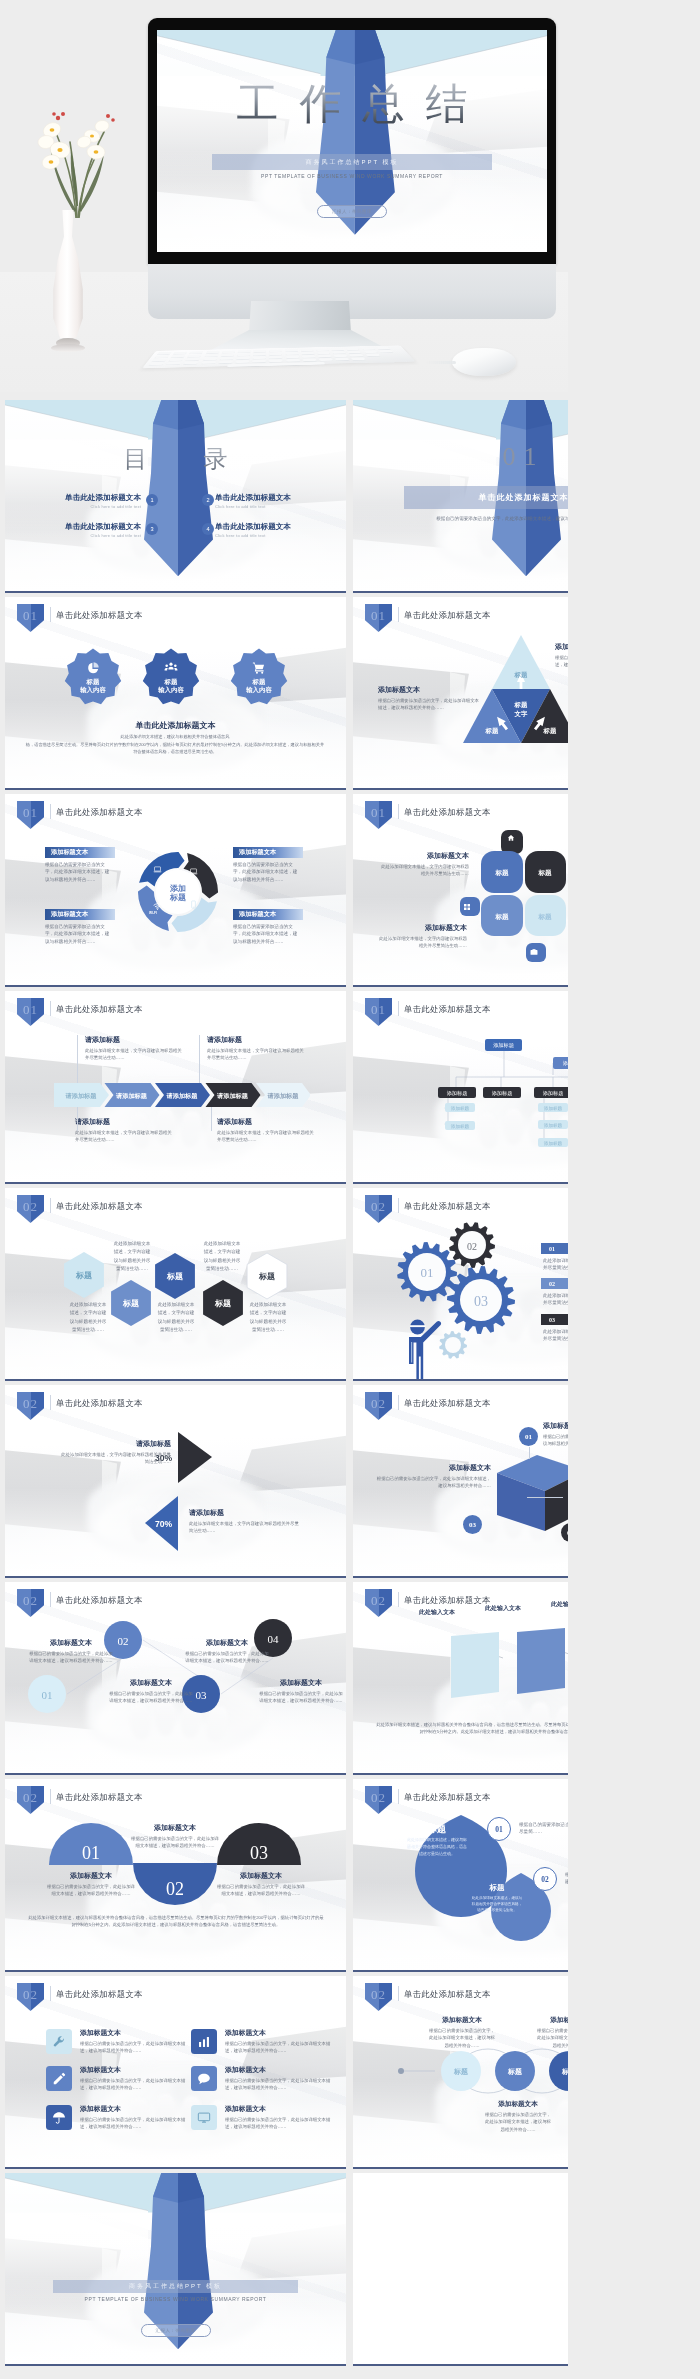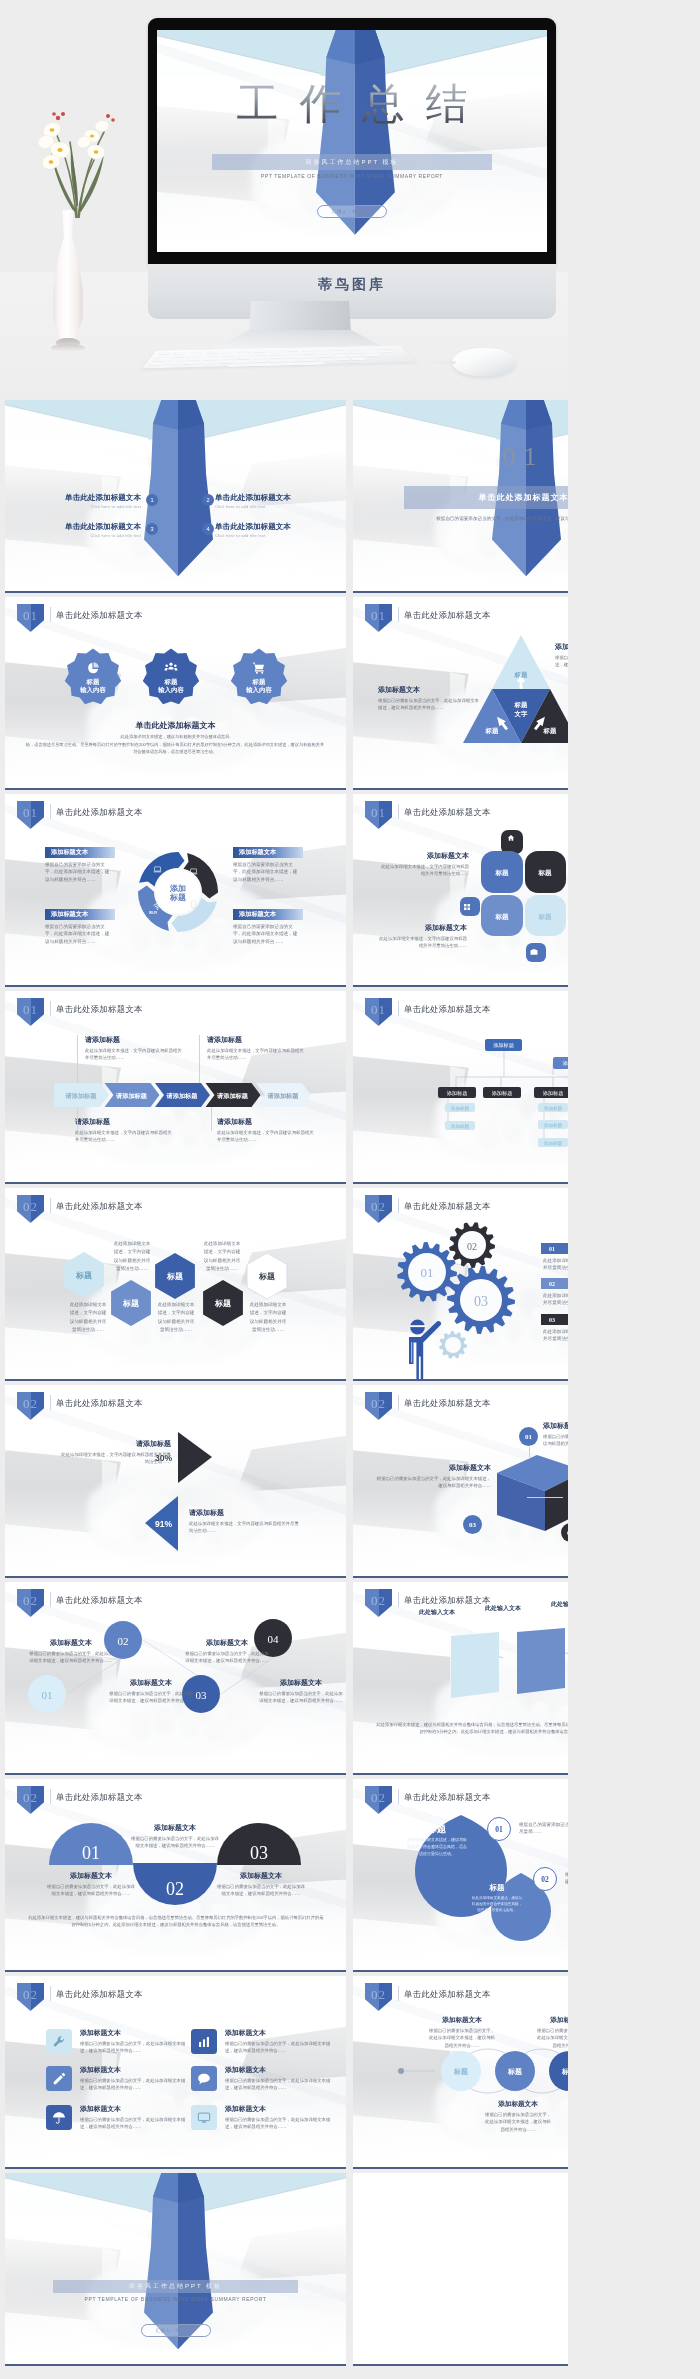--- a/index.html
+++ b/index.html
@@ -295,21 +295,20 @@
             <div class="cv-title">工作总结</div>
             <div class="cv-bar">
               <span>商务风工作总结PPT 模板</span>
             </div>
             <div class="cv-en">PPT TEMPLATE OF BUSINESS WIND WORK SUMMARY REPORT</div>
             <div class="cv-btn">汇报人：蒂鸟图库</div>
           </div>
         </div>
       </div>
       <div class="mon-body"></div>
-      <div class="mon-logo">蒂鸟图库</div>
     </div>
     <div class="mon-neck"></div>
     <div class="mon-foot"></div>
     <div class="kbd">
         <i style="left:4px;top:3px;width:13px;height:4.4px;"></i>
         <i style="left:20.2px;top:3px;width:13px;height:4.4px;"></i>
         <i style="left:36.4px;top:3px;width:13px;height:4.4px;"></i>
         <i style="left:52.599999999999994px;top:3px;width:13px;height:4.4px;"></i>
         <i style="left:68.8px;top:3px;width:13px;height:4.4px;"></i>
         <i style="left:85px;top:3px;width:13px;height:4.4px;"></i>
@@ -437,20 +436,21 @@
           </div>
           <div class="tie">
             <svg viewBox="0 0 341 193" preserveAspectRatio="none">
               <path d="M157 -2 L148 24 L146 74 L139 141 L173 178 L173 -2 Z" fill="#6f90cb"></path>
               <path d="M190 -2 L199 24 L201 74 L208 141 L173 178 L173 -2 Z" fill="#4063ac"></path>
               <path d="M157 -2 L148 24 L173 30 L173 -2 Z" fill="#5a7fc2"></path>
               <path d="M190 -2 L199 24 L173 30 L173 -2 Z" fill="#3a5da6"></path>
             </svg>
           </div>
         </div>
+        <div class="toc-title">目录</div>
         <div class="toc-item rt" style="left:20px;top:93px;width:116px;">
           <div class="tt">单击此处添加标题文本</div>
           <div class="te">Click here to add title text</div>
         </div>
         <div class="toc-no" style="left:141px;top:94px;">1</div>
         <div class="toc-item" style="left:210px;top:93px;width:120px;">
           <div class="tt">单击此处添加标题文本</div>
           <div class="te">Click here to add title text</div>
         </div>
         <div class="toc-no" style="left:197px;top:94px;">2</div>
@@ -1027,21 +1027,21 @@
   <div class="haze"></div>
           <div class="wm"></div>
         </div>
         <div class="abs zt" style="left:0;top:0;width:341px;height:193px;">
           <svg viewBox="0 0 341 193" width="341" height="193">
             <path d="M173 47 L173 98 L207 72 Z" fill="#2e2f36"></path>
             <path d="M173 111 L173 166 L140 138 Z" fill="#3b64b0"></path>
           </svg>
         </div>
         <div class="abs zt" style="left:150px;top:68px;font-size:8.6px;font-weight:700;color:#3a4250;">30%</div>
-        <div class="abs zt" style="left:150px;top:134px;font-size:8.6px;font-weight:700;color:#fff;">91%</div>
+        <div class="abs zt" style="left:150px;top:134px;font-size:8.6px;font-weight:700;color:#fff;">70%</div>
         <div class="tb rt" style="left:52px;top:54px;width:114px;">
           <div class="h">请添加标题</div>
           <div class="b">此处添加详细文本描述，文字内容建议与标题相关并尽量简洁生动……</div>
         </div>
         <div class="tb" style="left:184px;top:123px;width:114px;">
           <div class="h">请添加标题</div>
           <div class="b">此处添加详细文本描述，文字内容建议与标题相关并尽量简洁生动……</div>
         </div>
         <div class="hdr">
           <div class="badge">

